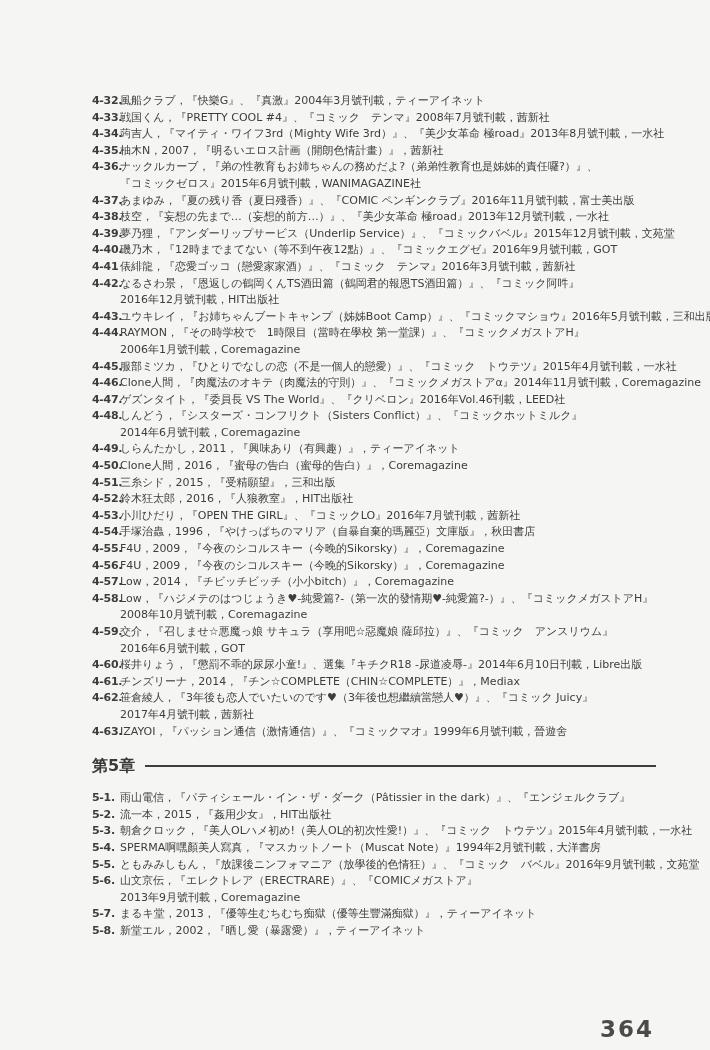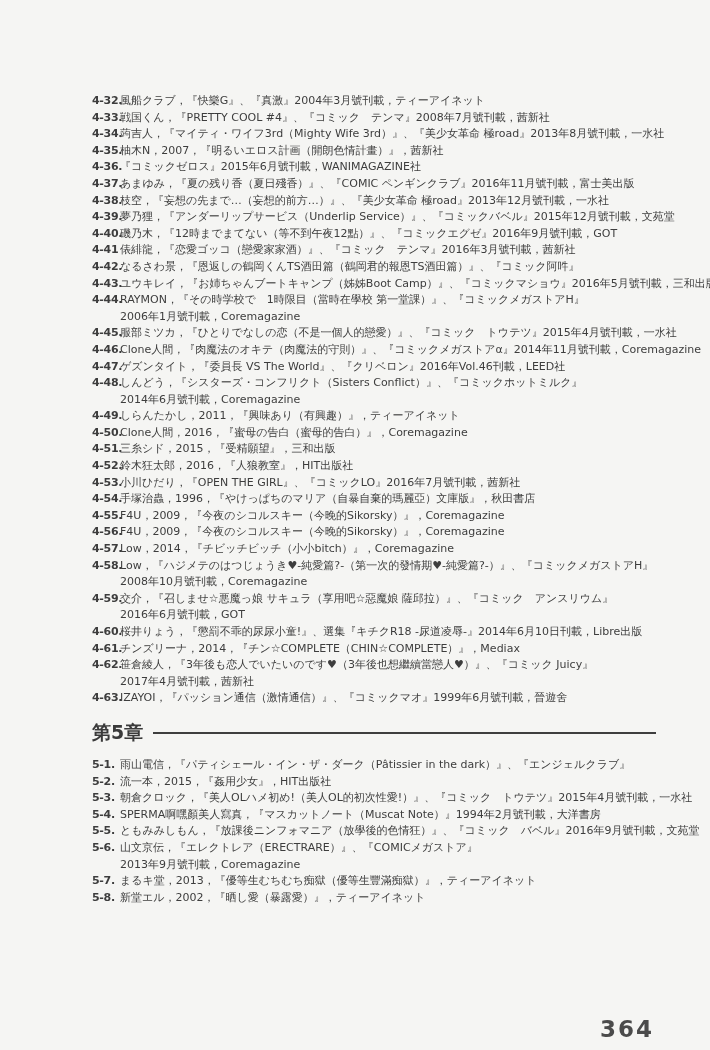--- a/index.html
+++ b/index.html
@@ -43,21 +43,21 @@
   }
   .chapter-heading-row {
     display: flex;
     align-items: center;
     gap: 10px;
     margin-top: 15px;
     margin-bottom: 13px;
     height: 22px;
   }
   .chapter-heading {
-    font-size: 19px;
+    font-size: 16px;
     font-weight: bold;
     color: #3a3a3a;
     white-space: nowrap;
   }
   .heading-rule {
     flex: 1;
     height: 2px;
     background: #3e3e3e;
   }
   .page-number {
@@ -96,20 +96,21 @@
       </div>
       <div class="entry">
         <span class="num">4-35.</span>
         <div class="lines">
           <div class="line">柚木N，2007，『明るいエロス計画（開朗色情計畫）』，茜新社</div>
         </div>
       </div>
       <div class="entry">
         <span class="num">4-36.</span>
         <div class="lines">
+          <div class="line">ナックルカーブ，『弟の性教育もお姉ちゃんの務めだよ?（弟弟性教育也是姊姊的責任囉?）』、</div>
           <div class="line">『コミックゼロス』2015年6月號刊載，WANIMAGAZINE社</div>
         </div>
       </div>
       <div class="entry">
         <span class="num">4-37.</span>
         <div class="lines">
           <div class="line">あまゆみ，『夏の残り香（夏日殘香）』、『COMIC ペンギンクラブ』2016年11月號刊載，富士美出版</div>
         </div>
       </div>
       <div class="entry">
@@ -133,20 +134,21 @@
       <div class="entry">
         <span class="num">4-41</span>
         <div class="lines">
           <div class="line">俵緋龍，『恋愛ゴッコ（戀愛家家酒）』、『コミック　テンマ』2016年3月號刊載，茜新社</div>
         </div>
       </div>
       <div class="entry">
         <span class="num">4-42.</span>
         <div class="lines">
           <div class="line">なるさわ景，『恩返しの鶴岡くんTS酒田篇（鶴岡君的報恩TS酒田篇）』、『コミック阿吽』</div>
+          <div class="line">2016年12月號刊載，HIT出版社</div>
         </div>
       </div>
       <div class="entry">
         <span class="num">4-43.</span>
         <div class="lines">
           <div class="line">ユウキレイ，『お姉ちゃんブートキャンプ（姊姊Boot Camp）』、『コミックマショウ』2016年5月號刊載，三和出版</div>
         </div>
       </div>
       <div class="entry">
         <span class="num">4-44.</span>

